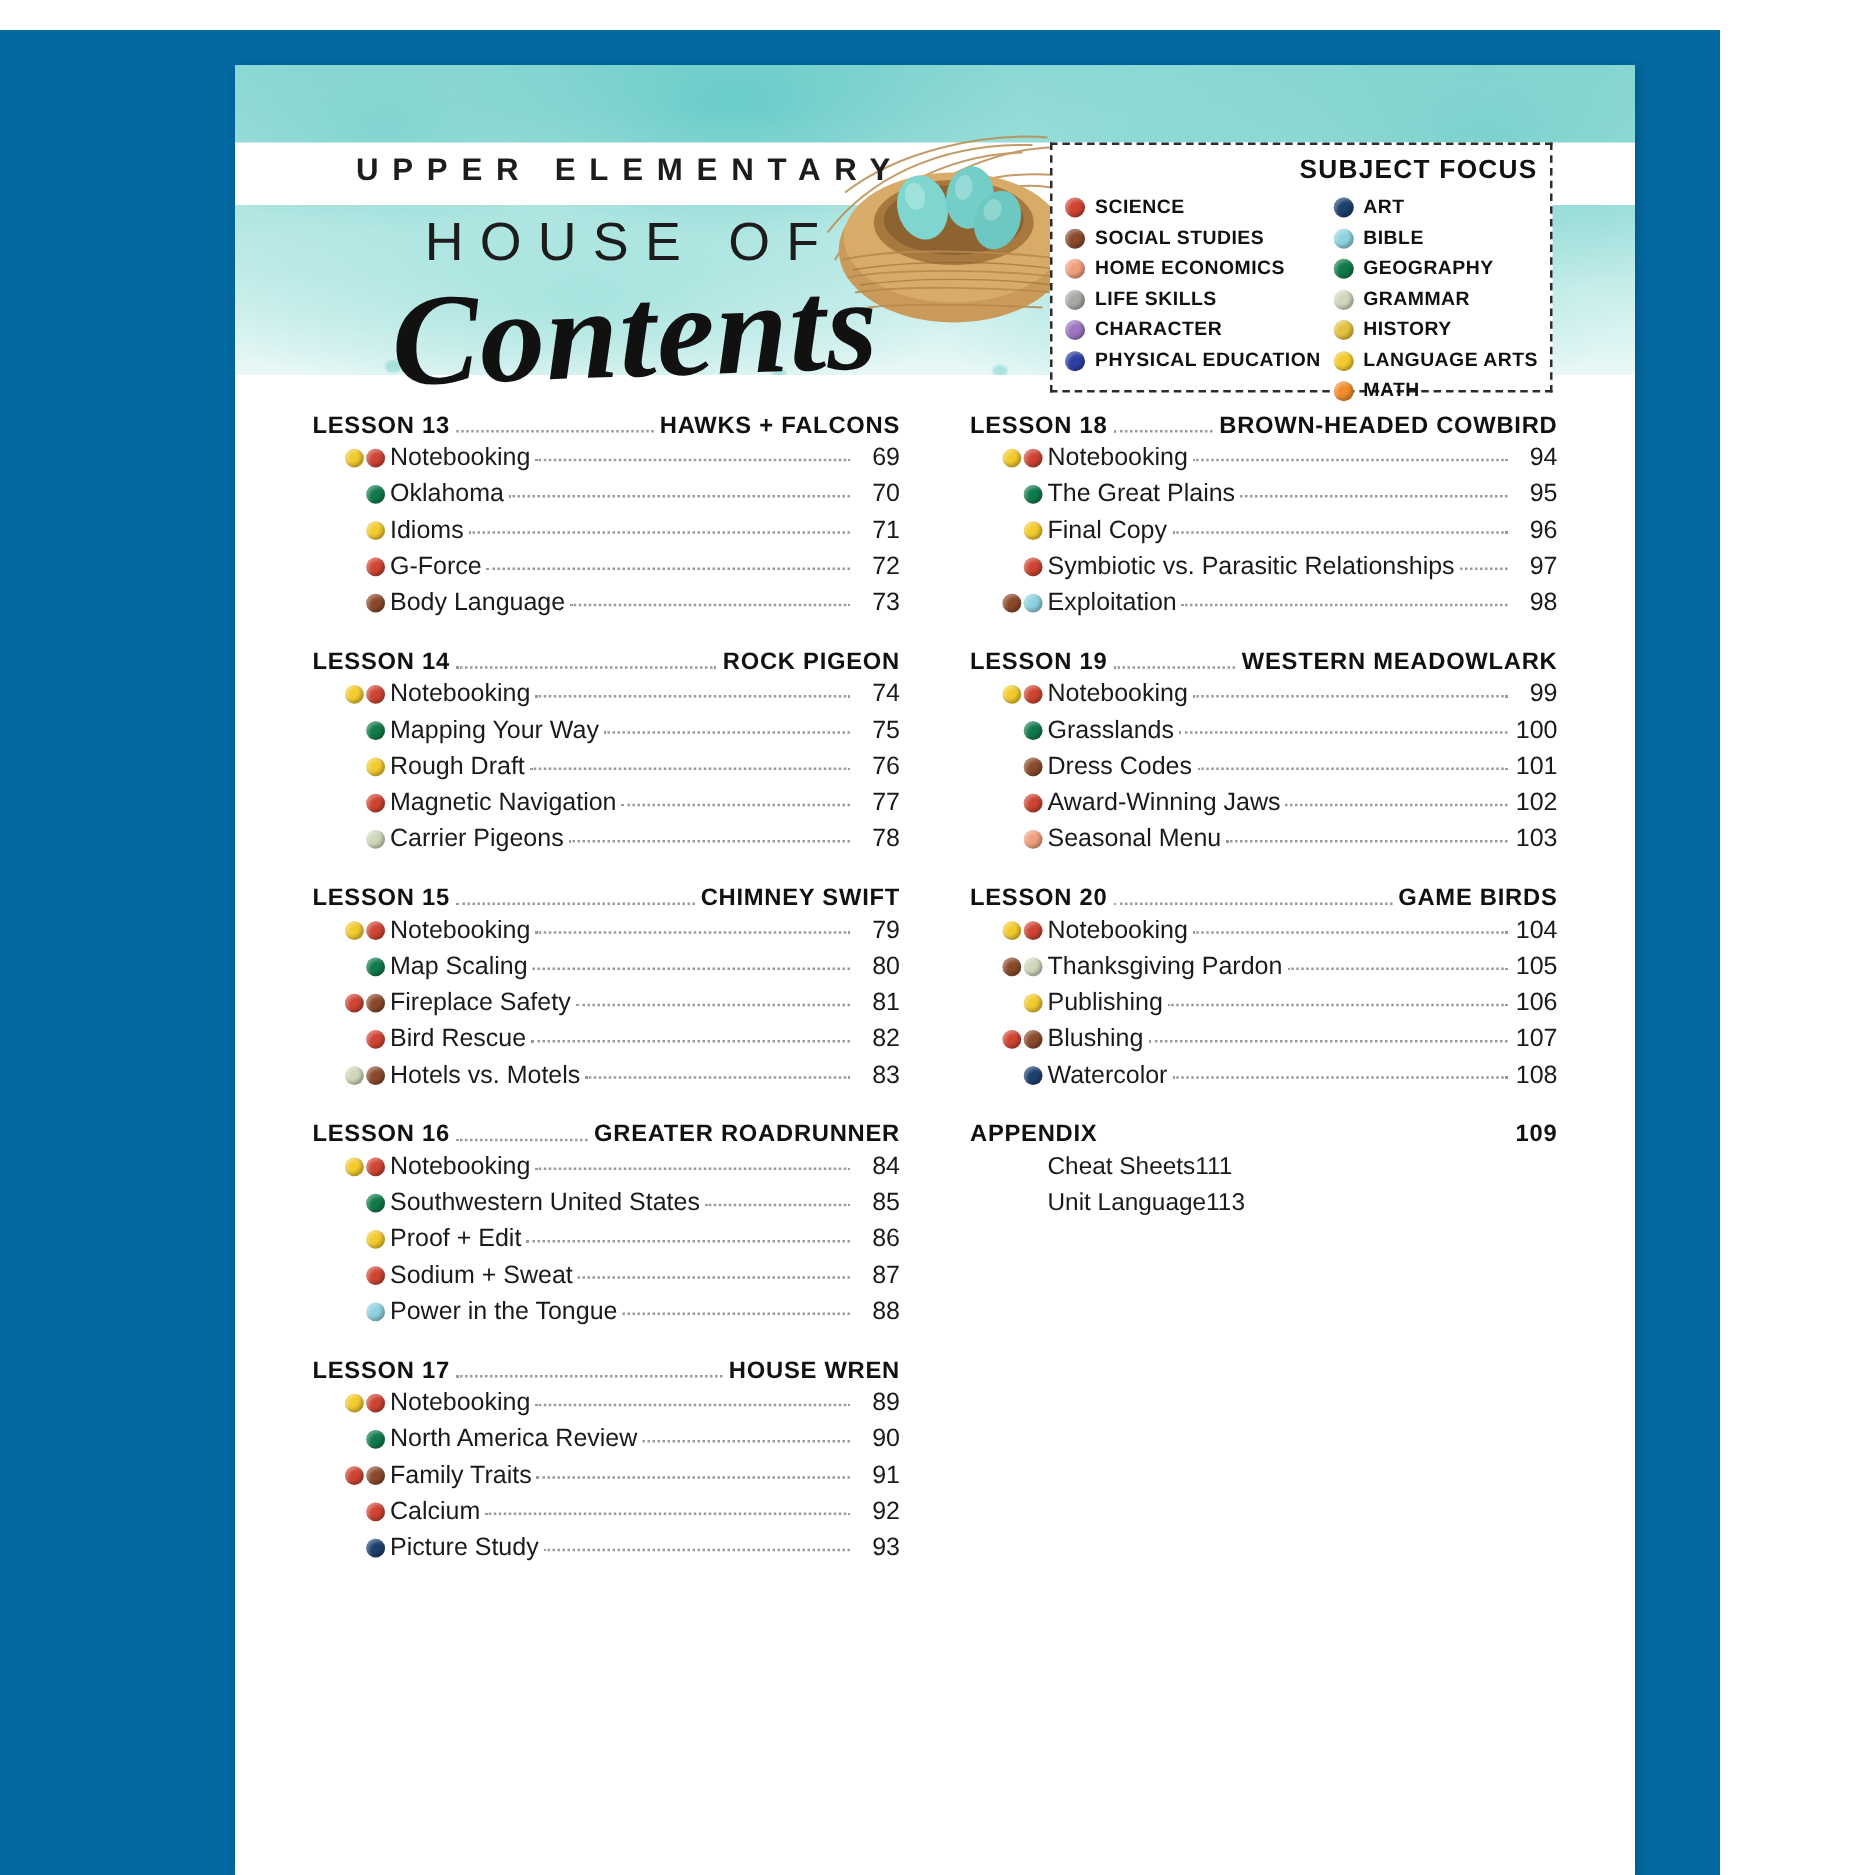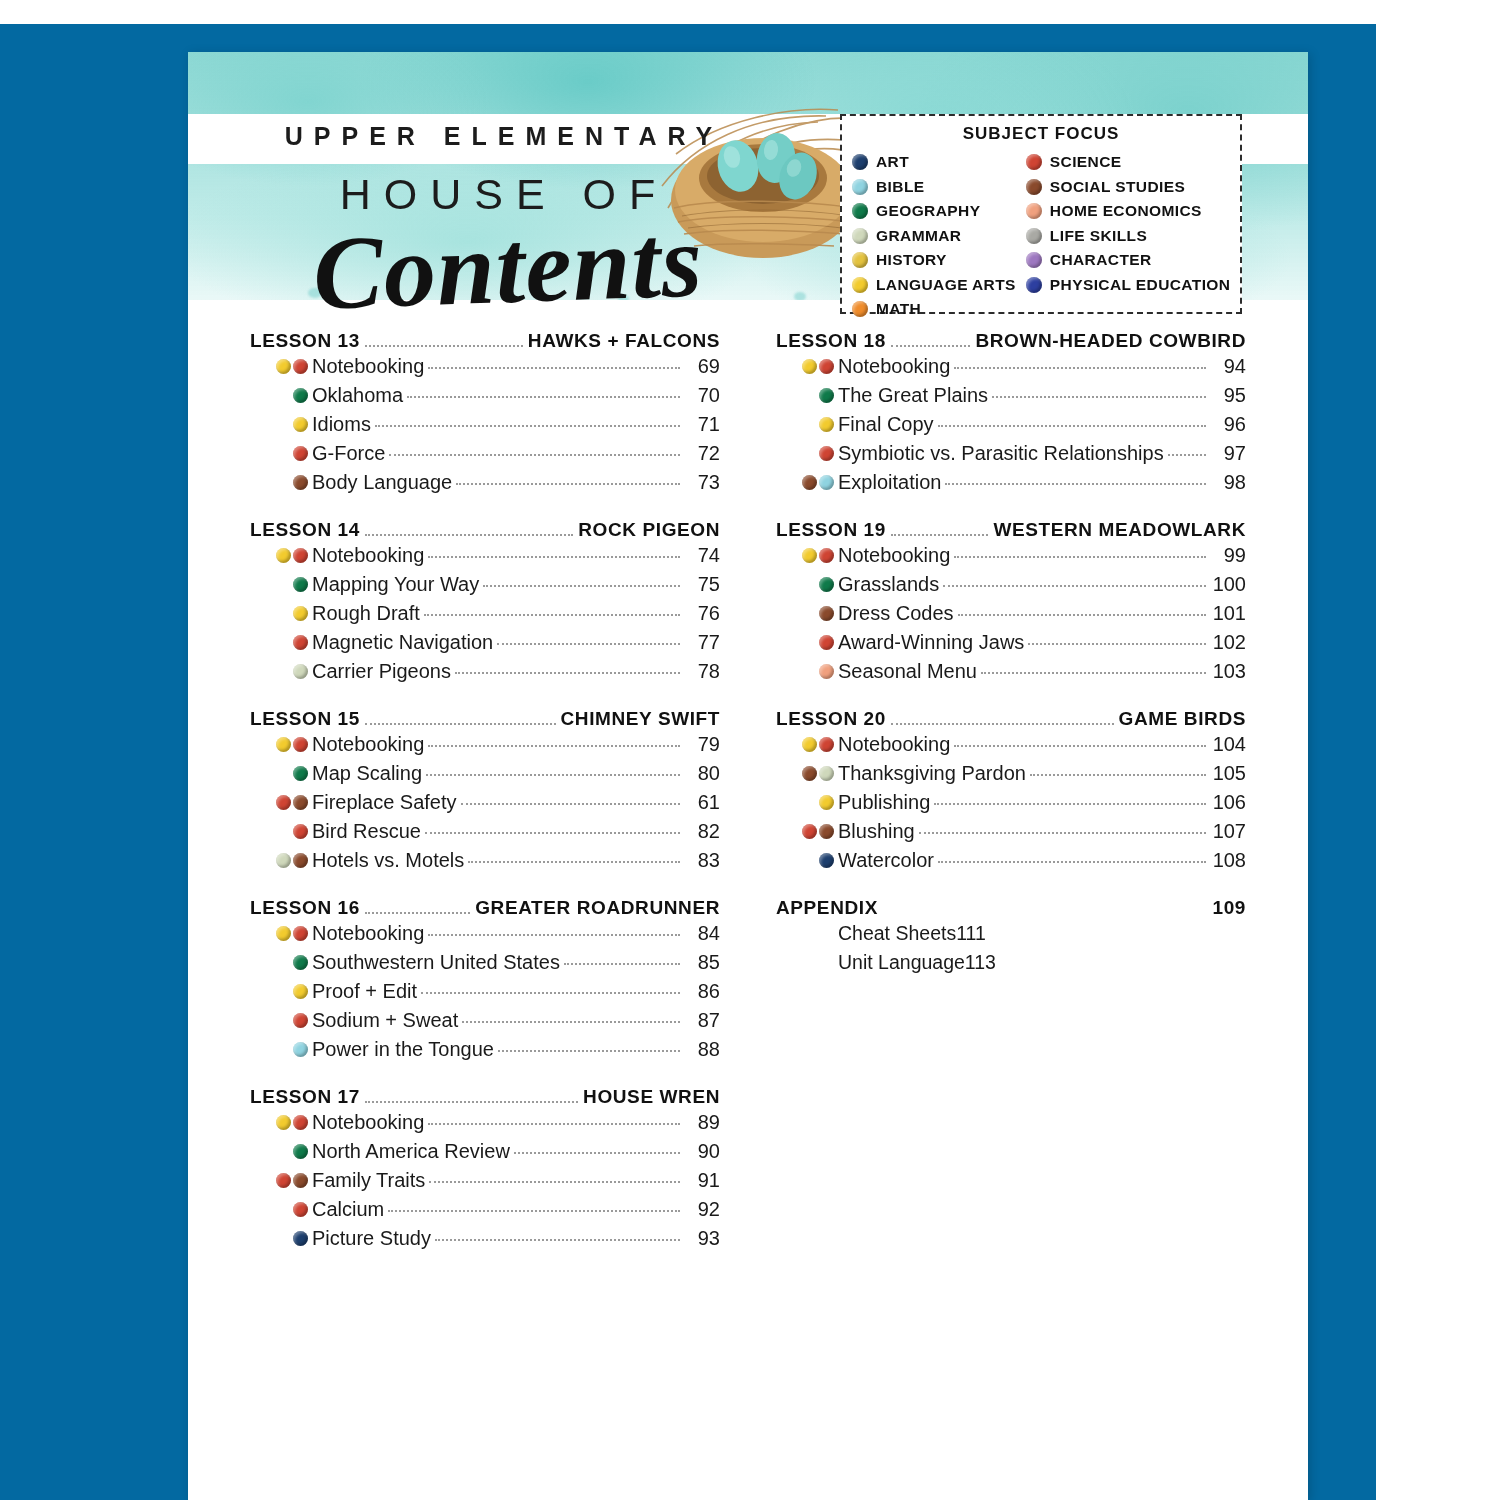--- a/index.html
+++ b/index.html
@@ -125,22 +125,22 @@
     left: 652px;
     top: 62px;
     width: 402px;
     height: 200px;
     background: #ffffff;
     border: 2px dashed #2c2c2c;
     box-sizing: border-box;
     padding: 8px 10px 6px 10px;
   }
   .focus-title {
-    text-align: center;
-    font-size: 17px;
+    text-align: right;
+    font-size: 21px;
     font-weight: bold;
     letter-spacing: 1px;
     color: #111;
     margin-bottom: 6px;
   }
   .focus-cols {
     display: flex;
     gap: 10px;
   }
   .focus-col { flex: 1; }
@@ -293,20 +293,46 @@
       </svg>
     </div>
 
     <div class="title-upper">UPPER ELEMENTARY</div>
     <div class="title-tableof">HOUSE OF</div>
     <div class="title-contents">Contents</div>
 
     <div class="focus-box">
       <div class="focus-title">SUBJECT FOCUS</div>
       <div class="focus-cols">
+        <div class="focus-col" id="focus-right">
+            <div class="focus-item">
+              <span class="dot" style="background: rgb(207, 68, 51);"></span>
+              <span class="focus-label">SCIENCE</span>
+            </div>
+            <div class="focus-item">
+              <span class="dot" style="background: rgb(138, 74, 44);"></span>
+              <span class="focus-label">SOCIAL STUDIES</span>
+            </div>
+            <div class="focus-item">
+              <span class="dot" style="background: rgb(240, 160, 126);"></span>
+              <span class="focus-label">HOME ECONOMICS</span>
+            </div>
+            <div class="focus-item">
+              <span class="dot" style="background: rgb(169, 169, 164);"></span>
+              <span class="focus-label">LIFE SKILLS</span>
+            </div>
+            <div class="focus-item">
+              <span class="dot" style="background: rgb(157, 119, 192);"></span>
+              <span class="focus-label">CHARACTER</span>
+            </div>
+            <div class="focus-item">
+              <span class="dot" style="background: rgb(45, 63, 160);"></span>
+              <span class="focus-label">PHYSICAL EDUCATION</span>
+            </div>
+          </div>
         <div class="focus-col" id="focus-left">
             <div class="focus-item">
               <span class="dot" style="background: rgb(29, 63, 110);"></span>
               <span class="focus-label">ART</span>
             </div>
             <div class="focus-item">
               <span class="dot" style="background: rgb(143, 211, 224);"></span>
               <span class="focus-label">BIBLE</span>
             </div>
             <div class="focus-item">
@@ -321,46 +347,20 @@
               <span class="dot" style="background: rgb(227, 194, 63);"></span>
               <span class="focus-label">HISTORY</span>
             </div>
             <div class="focus-item">
               <span class="dot" style="background: rgb(242, 203, 46);"></span>
               <span class="focus-label">LANGUAGE ARTS</span>
             </div>
             <div class="focus-item">
               <span class="dot" style="background: rgb(239, 140, 43);"></span>
               <span class="focus-label">MATH</span>
-            </div>
-          </div>
-        <div class="focus-col" id="focus-right">
-            <div class="focus-item">
-              <span class="dot" style="background: rgb(207, 68, 51);"></span>
-              <span class="focus-label">SCIENCE</span>
-            </div>
-            <div class="focus-item">
-              <span class="dot" style="background: rgb(138, 74, 44);"></span>
-              <span class="focus-label">SOCIAL STUDIES</span>
-            </div>
-            <div class="focus-item">
-              <span class="dot" style="background: rgb(240, 160, 126);"></span>
-              <span class="focus-label">HOME ECONOMICS</span>
-            </div>
-            <div class="focus-item">
-              <span class="dot" style="background: rgb(169, 169, 164);"></span>
-              <span class="focus-label">LIFE SKILLS</span>
-            </div>
-            <div class="focus-item">
-              <span class="dot" style="background: rgb(157, 119, 192);"></span>
-              <span class="focus-label">CHARACTER</span>
-            </div>
-            <div class="focus-item">
-              <span class="dot" style="background: rgb(45, 63, 160);"></span>
-              <span class="focus-label">PHYSICAL EDUCATION</span>
             </div>
           </div>
       </div>
     </div>
 
     <div class="toc">
       <div class="col" id="col-0">
           <div class="lesson">
             <div class="lesson-head">
               <span>LESSON 13</span>
@@ -480,21 +480,21 @@
               <span class="leader"></span>
               <span class="page">80</span>
             </div>
             <div class="row">
               <span class="icons">
                 <span class="dot sm" style="background: rgb(207, 68, 51);"></span>
                 <span class="dot sm" style="background: rgb(138, 74, 44);"></span>
               </span>
               <span class="label">Fireplace Safety</span>
               <span class="leader"></span>
-              <span class="page">61</span>
+              <span class="page">81</span>
             </div>
             <div class="row">
               <span class="icons">
                 <span class="dot sm" style="background: rgb(207, 68, 51);"></span>
               </span>
               <span class="label">Bird Rescue</span>
               <span class="leader"></span>
               <span class="page">82</span>
             </div>
             <div class="row">

